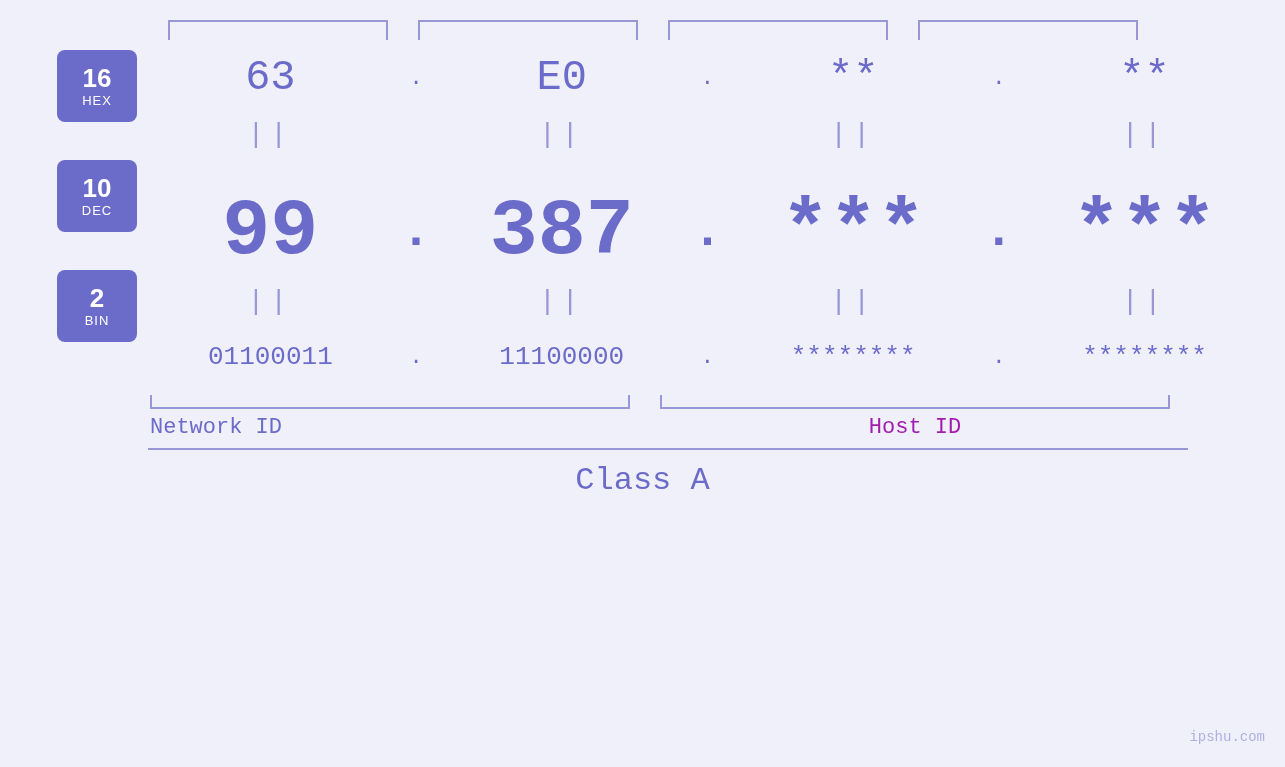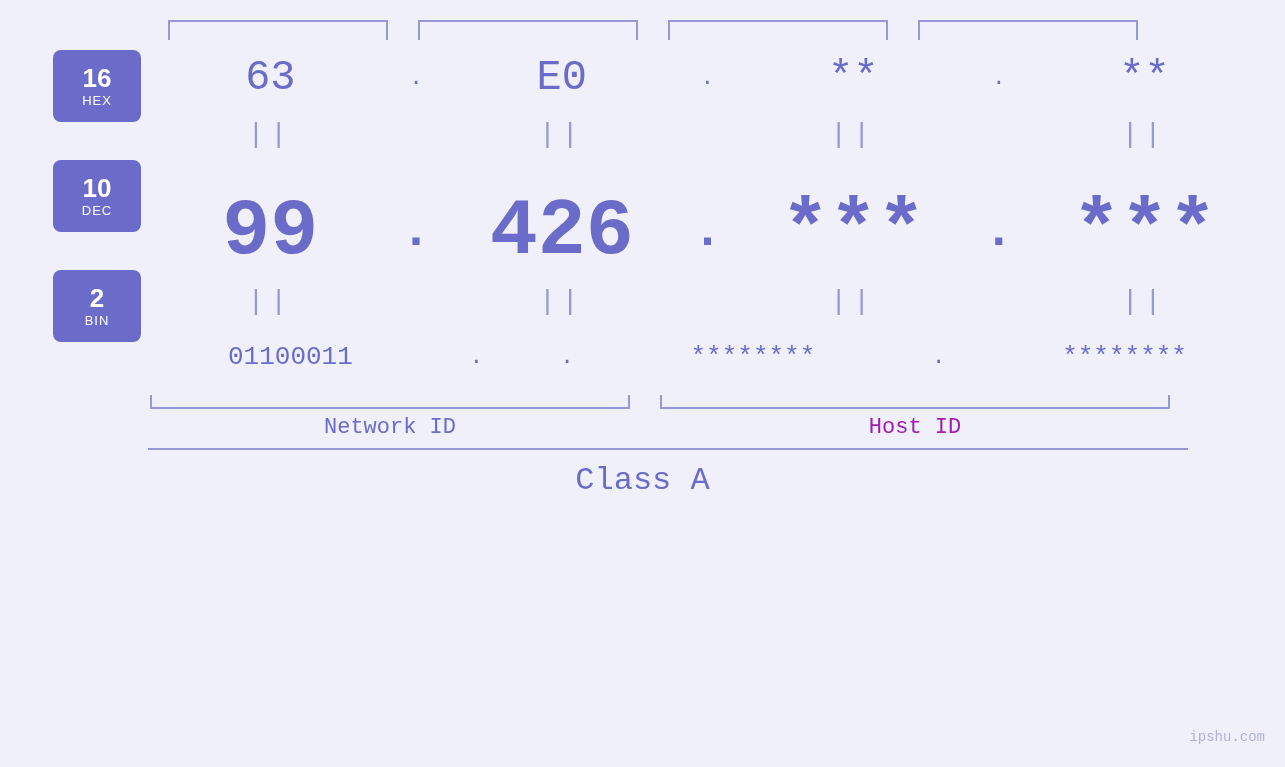--- a/index.html
+++ b/index.html
@@ -35,21 +35,21 @@
 
     .byte-label {
       color: #7070c0;
       font-size: 22px;
       font-family: Arial, sans-serif;
       width: 220px;
       text-align: center;
     }
 
     .badge {
-      width: 88px;
+      width: 80px;
       height: 72px;
       background: #6b6bca;
       border-radius: 8px;
       display: flex;
       flex-direction: column;
       align-items: center;
       justify-content: center;
       color: white;
       margin-bottom: 0;
       margin-left: 36px;
@@ -212,51 +212,52 @@
         <div class="eq-cell">||</div>
         <div class="eq-spacer"></div>
         <div class="eq-cell">||</div>
         <div class="eq-spacer"></div>
         <div class="eq-cell">||</div>
       </div>
 
       <div class="data-row dec-row" style="height:100px; align-items:center;margin-top:27px;">
         <div class="byte-cell">99</div>
         <div class="dot-sep" style="font-size:50px; font-weight:bold;">.</div>
-        <div class="byte-cell">426</div>
+        <div class="byte-cell">387</div>
         <div class="dot-sep" style="font-size:50px; font-weight:bold;">.</div>
         <div class="byte-cell">***</div>
         <div class="dot-sep" style="font-size:50px; font-weight:bold;">.</div>
         <div class="byte-cell">***</div>
       </div>
 
       <div class="eq-row">
         <div class="eq-cell">||</div>
         <div class="eq-spacer"></div>
         <div class="eq-cell">||</div>
         <div class="eq-spacer"></div>
         <div class="eq-cell">||</div>
         <div class="eq-spacer"></div>
         <div class="eq-cell">||</div>
       </div>
 
       <div class="data-row bin-row" style="height:72px; align-items:center;">
         <div class="byte-cell">01100011</div>
         <div class="dot-sep">.</div>
+        <div class="byte-cell">11100000</div>
         <div class="dot-sep">.</div>
         <div class="byte-cell">********</div>
         <div class="dot-sep">.</div>
         <div class="byte-cell">********</div>
       </div>
 
       <div style="display:flex; align-items:flex-start; padding: 0 20px; margin-top:2px;">
 
         <div style="display:flex; flex-direction:column; align-items:center;">
           <div style="width:480px; border-bottom:2px solid #9898d8; border-left:2px solid #9898d8; border-right:2px solid #9898d8; height:14px;"></div>
-          <div style="color:#6b6bca; font-size:22px; margin-top:6px; text-align:center; width:480px;">Network ID</div>
+          <div style="color:#6b6bca; font-size:22px; margin-top:6px; width:480px;">Network ID</div>
         </div>
 
         <div style="width:30px;"></div>
 
         <div style="display:flex; flex-direction:column; align-items:center;">
           <div style="width:510px; border-bottom:2px solid #9898d8; border-left:2px solid #9898d8; border-right:2px solid #9898d8; height:14px;"></div>
           <div style="color:#a21caf; font-size:22px; margin-top:6px; text-align:center; width:510px;">Host ID</div>
         </div>
       </div>
 

